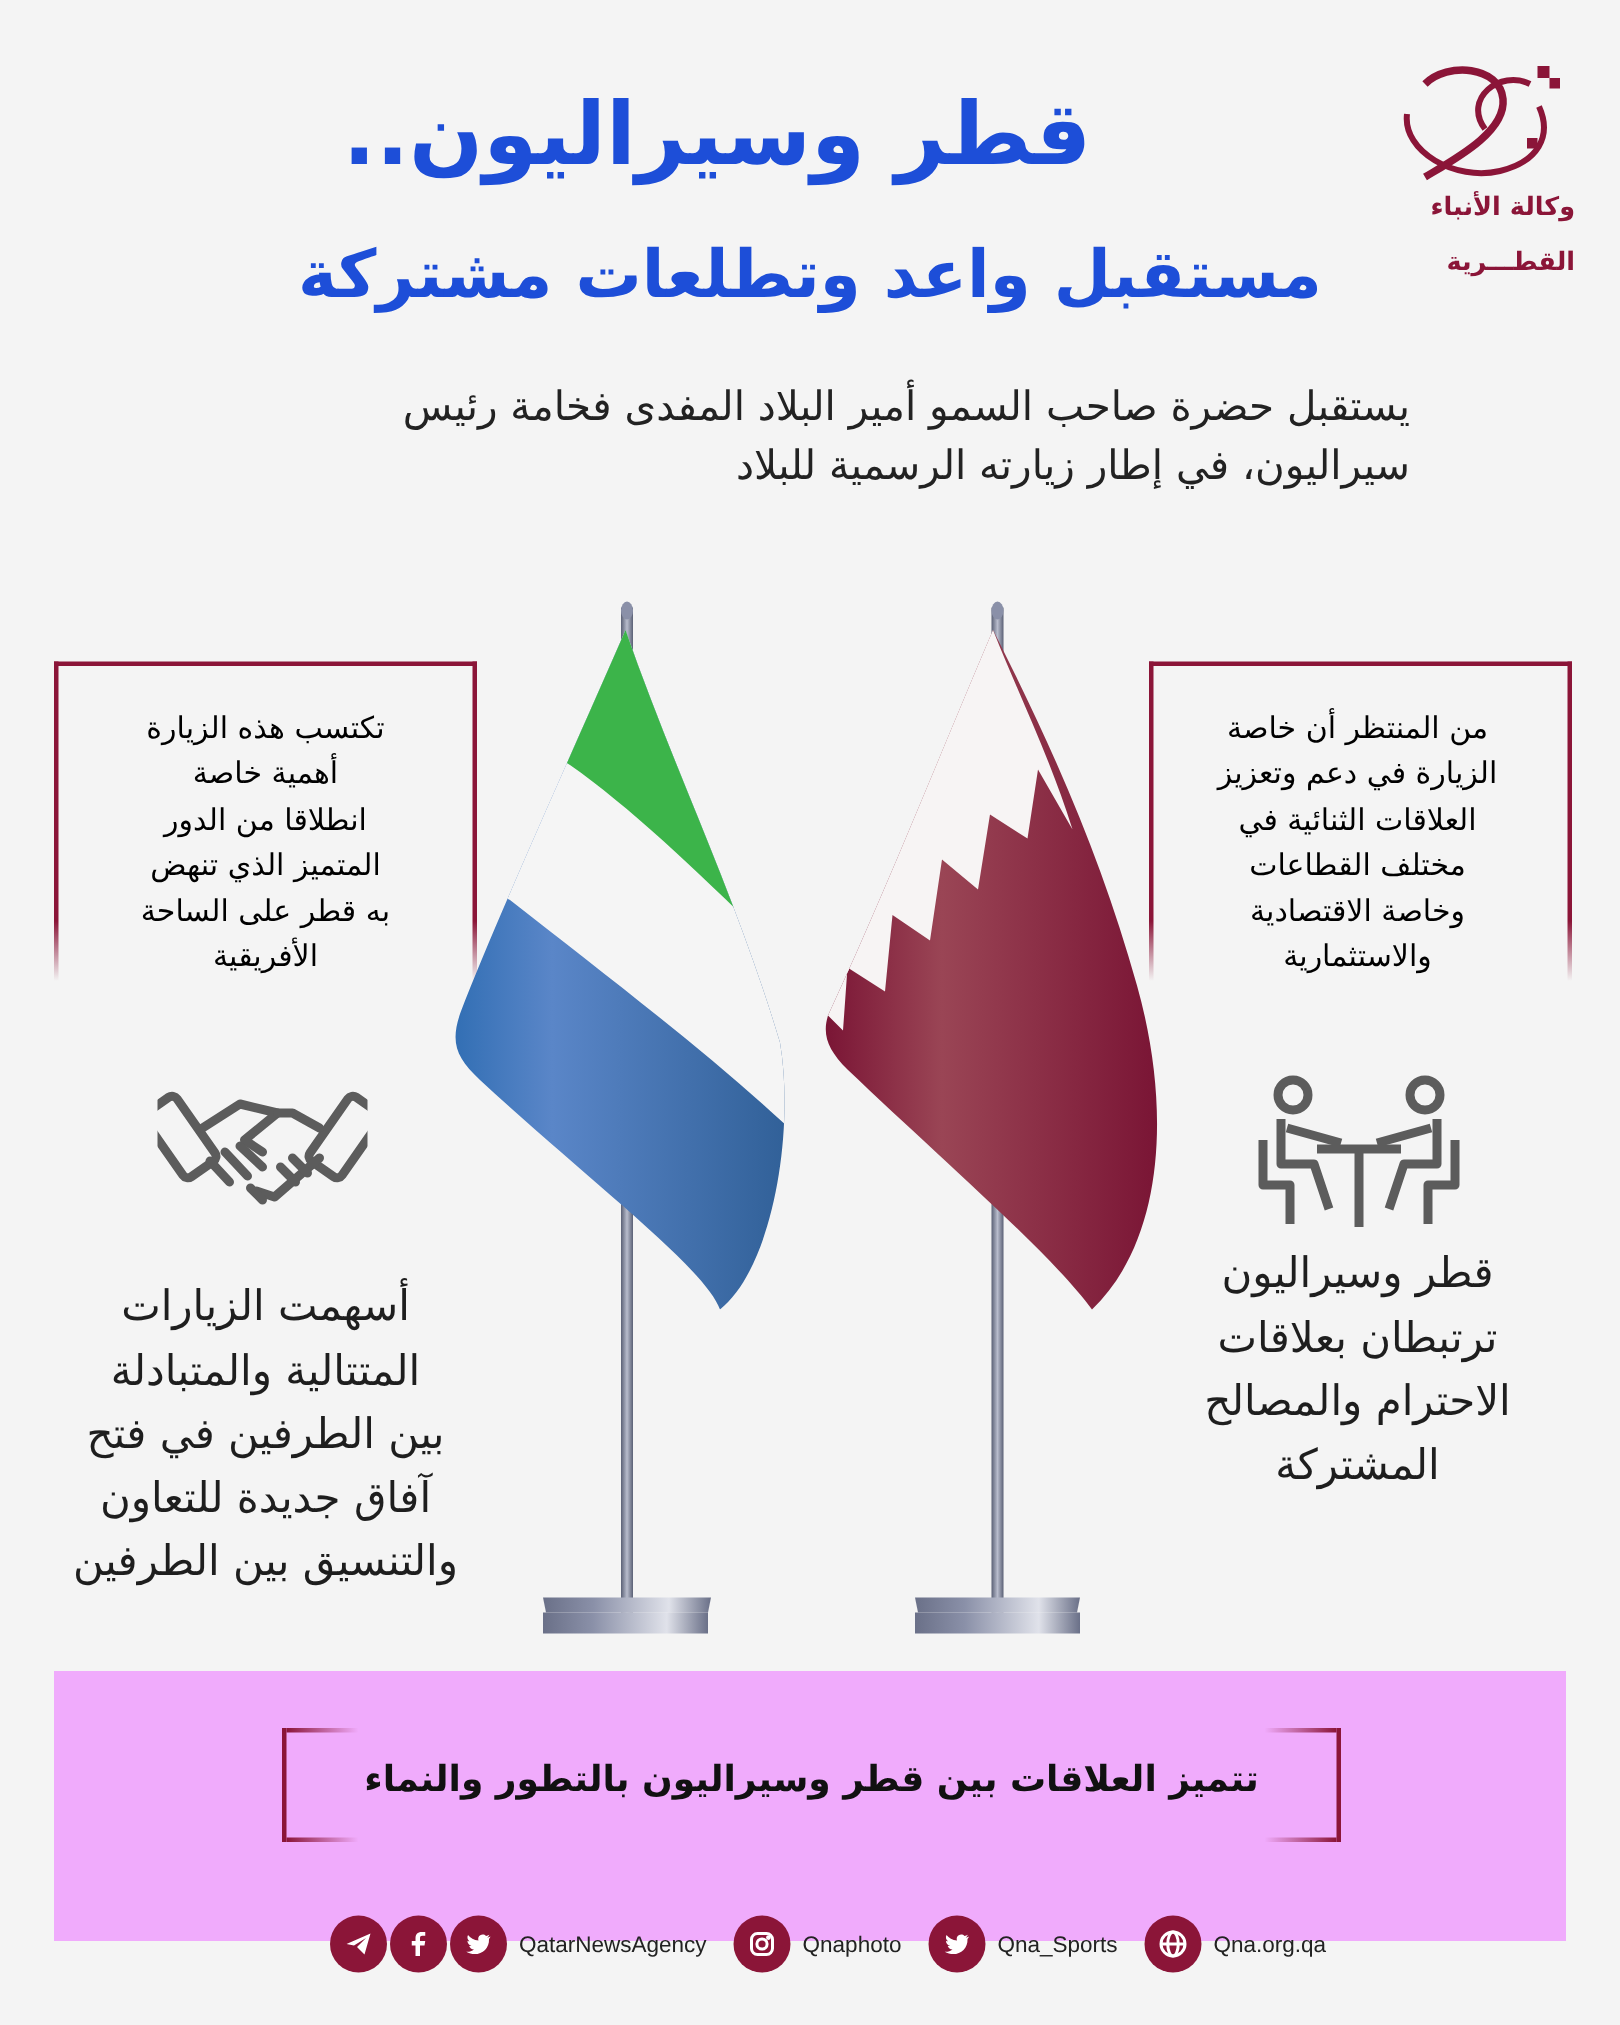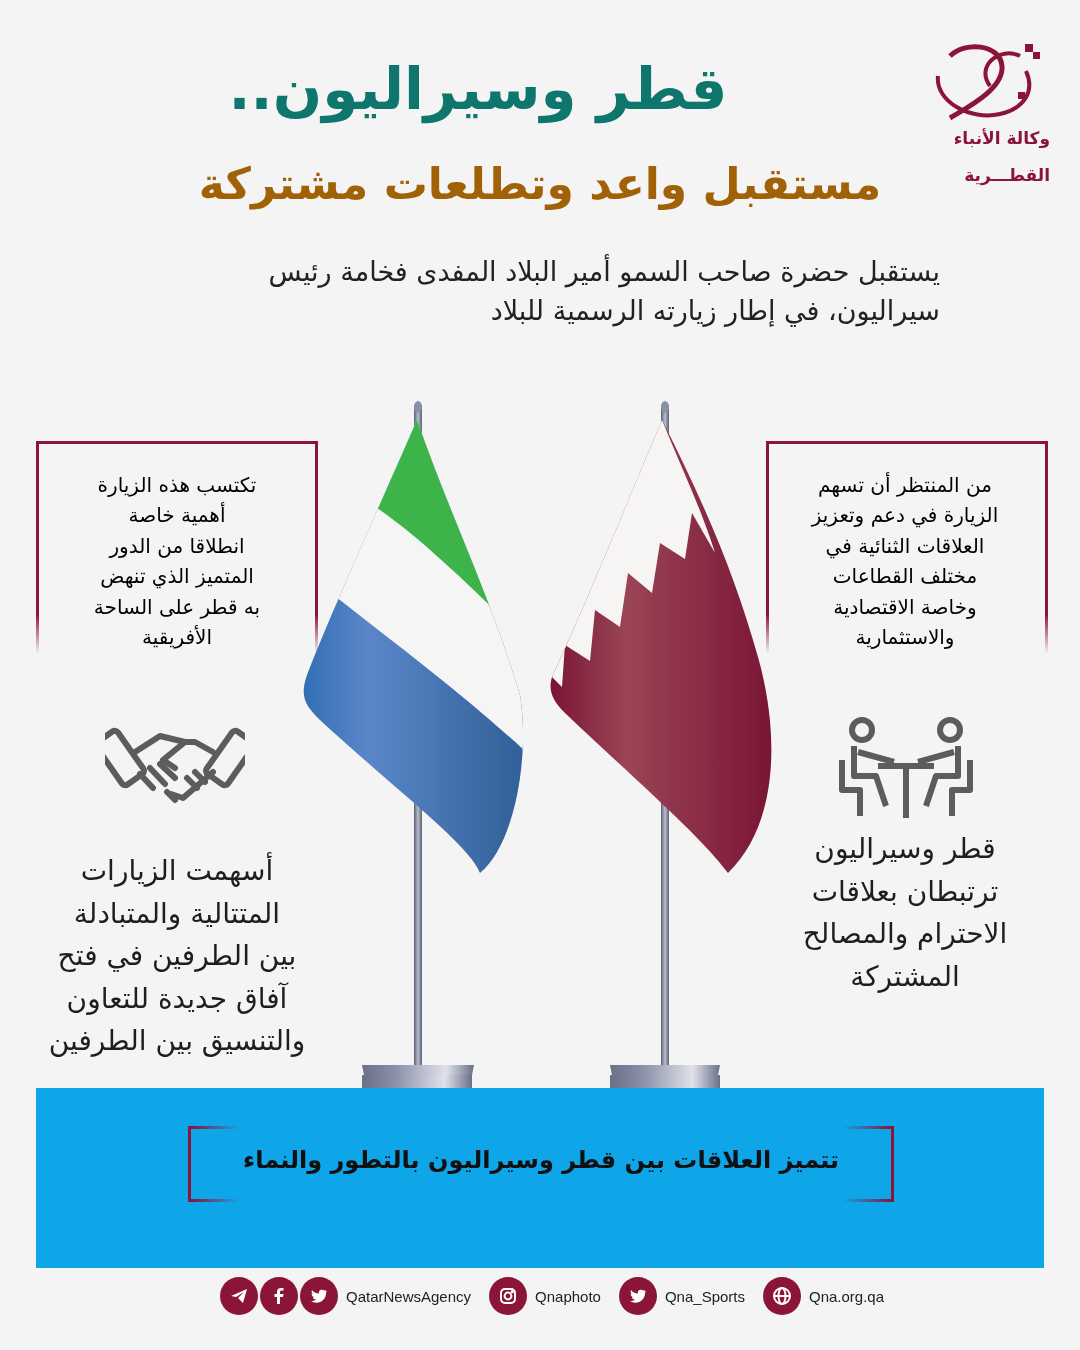--- a/index.html
+++ b/index.html
@@ -2,25 +2,25 @@
 <html><head>
 <meta charset="utf-8">
 <style>
   html, body { margin: 0; padding: 0; }
   body {
     width: 1080px; height: 1350px; background: #f4f4f4; position: relative; overflow: hidden;
     font-family: "DejaVu Sans", sans-serif;
   }
   .abs { position: absolute; }
   .title {
-    left: 0; width: 956px; top: 58px; text-align: center; color: #0f766e;
+    left: 0; width: 956px; top: 58px; text-align: center; color: #1d4ed8;
     font-size: 58px; font-weight: bold; direction: rtl; line-height: 1.1;
   }
   .subtitle {
-    left: 0; width: 1080px; top: 160px; text-align: center; color: #a16207;
+    left: 0; width: 1080px; top: 160px; text-align: center; color: #1d4ed8;
     font-size: 44px; font-weight: bold; direction: rtl; line-height: 1.1;
   }
   .intro {
     left: 140px; width: 800px; top: 252px; text-align: right; color: #222;
     font-size: 27px; direction: rtl; line-height: 1.45;
   }
   .logo { left: 930px; top: 36px; width: 120px; height: 135px; }
   .logo-text {
     position: absolute; left: 0; width: 120px; text-align: right; direction: rtl;
     color: #8b1538; font-size: 17px; font-weight: bold; line-height: 1.2;
@@ -32,21 +32,21 @@
   .box-fade {
     position: absolute; left: -3px; right: -3px; bottom: 0; height: 40px;
     background: linear-gradient(to bottom, rgba(244,244,244,0) 0%, #f4f4f4 100%);
   }
   .box-text {
     text-align: center; direction: rtl; color: #000000; font-size: 20px; line-height: 1.52;
   }
   .point-text {
     text-align: center; direction: rtl; color: #1e1e1e; font-size: 28px; line-height: 1.52;
   }
-  .banner { left: 36px; top: 1088px; width: 1008px; height: 180px; background: #0ea5e9; }
+  .banner { left: 36px; top: 1114px; width: 1008px; height: 180px; background: #f0abfc; }
   .bracket {
     position: absolute; left: 152px; top: 38px; width: 700px; height: 76px;
     border-left: 3px solid #8b1538; border-right: 3px solid #8b1538;
   }
   .bracket .c { position: absolute; height: 3px; width: 48px; background: linear-gradient(to right, #8b1538, rgba(139,21,56,0)); }
   .bracket .c.r { background: linear-gradient(to left, #8b1538, rgba(139,21,56,0)); }
   .banner-text {
     position: absolute; left: 152px; width: 706px; top: 58px; text-align: center; direction: rtl;
     font-size: 24px; font-weight: bold; color: #111;
   }
@@ -91,21 +91,21 @@
   <div>انطلاقا من الدور</div>
   <div>المتميز الذي تنهض</div>
   <div>به قطر على الساحة</div>
   <div>الأفريقية</div>
 </div>
 
 <div class="abs box" style="left:766px; top:441px; width:276px;">
   <div class="box-fade"></div>
 </div>
 <div class="abs box-text" style="left:764px; top:470px; width:282px;">
-  <div>من المنتظر أن تسهم</div>
+  <div>من المنتظر أن خاصة</div>
   <div>الزيارة في دعم وتعزيز</div>
   <div>العلاقات الثنائية في</div>
   <div>مختلف القطاعات</div>
   <div>وخاصة الاقتصادية</div>
   <div>والاستثمارية</div>
 </div>
 
 <div class="abs" style="left:105px; top:712px; width:140px; height:105px;">
   <svg width="140" height="105" viewBox="0 0 140 105" fill="none" stroke="#5c5c5c" stroke-width="6" stroke-linejoin="round" stroke-linecap="round">
     <rect x="2" y="20" width="26" height="52" rx="4" transform="rotate(-35 15 46)"></rect>

